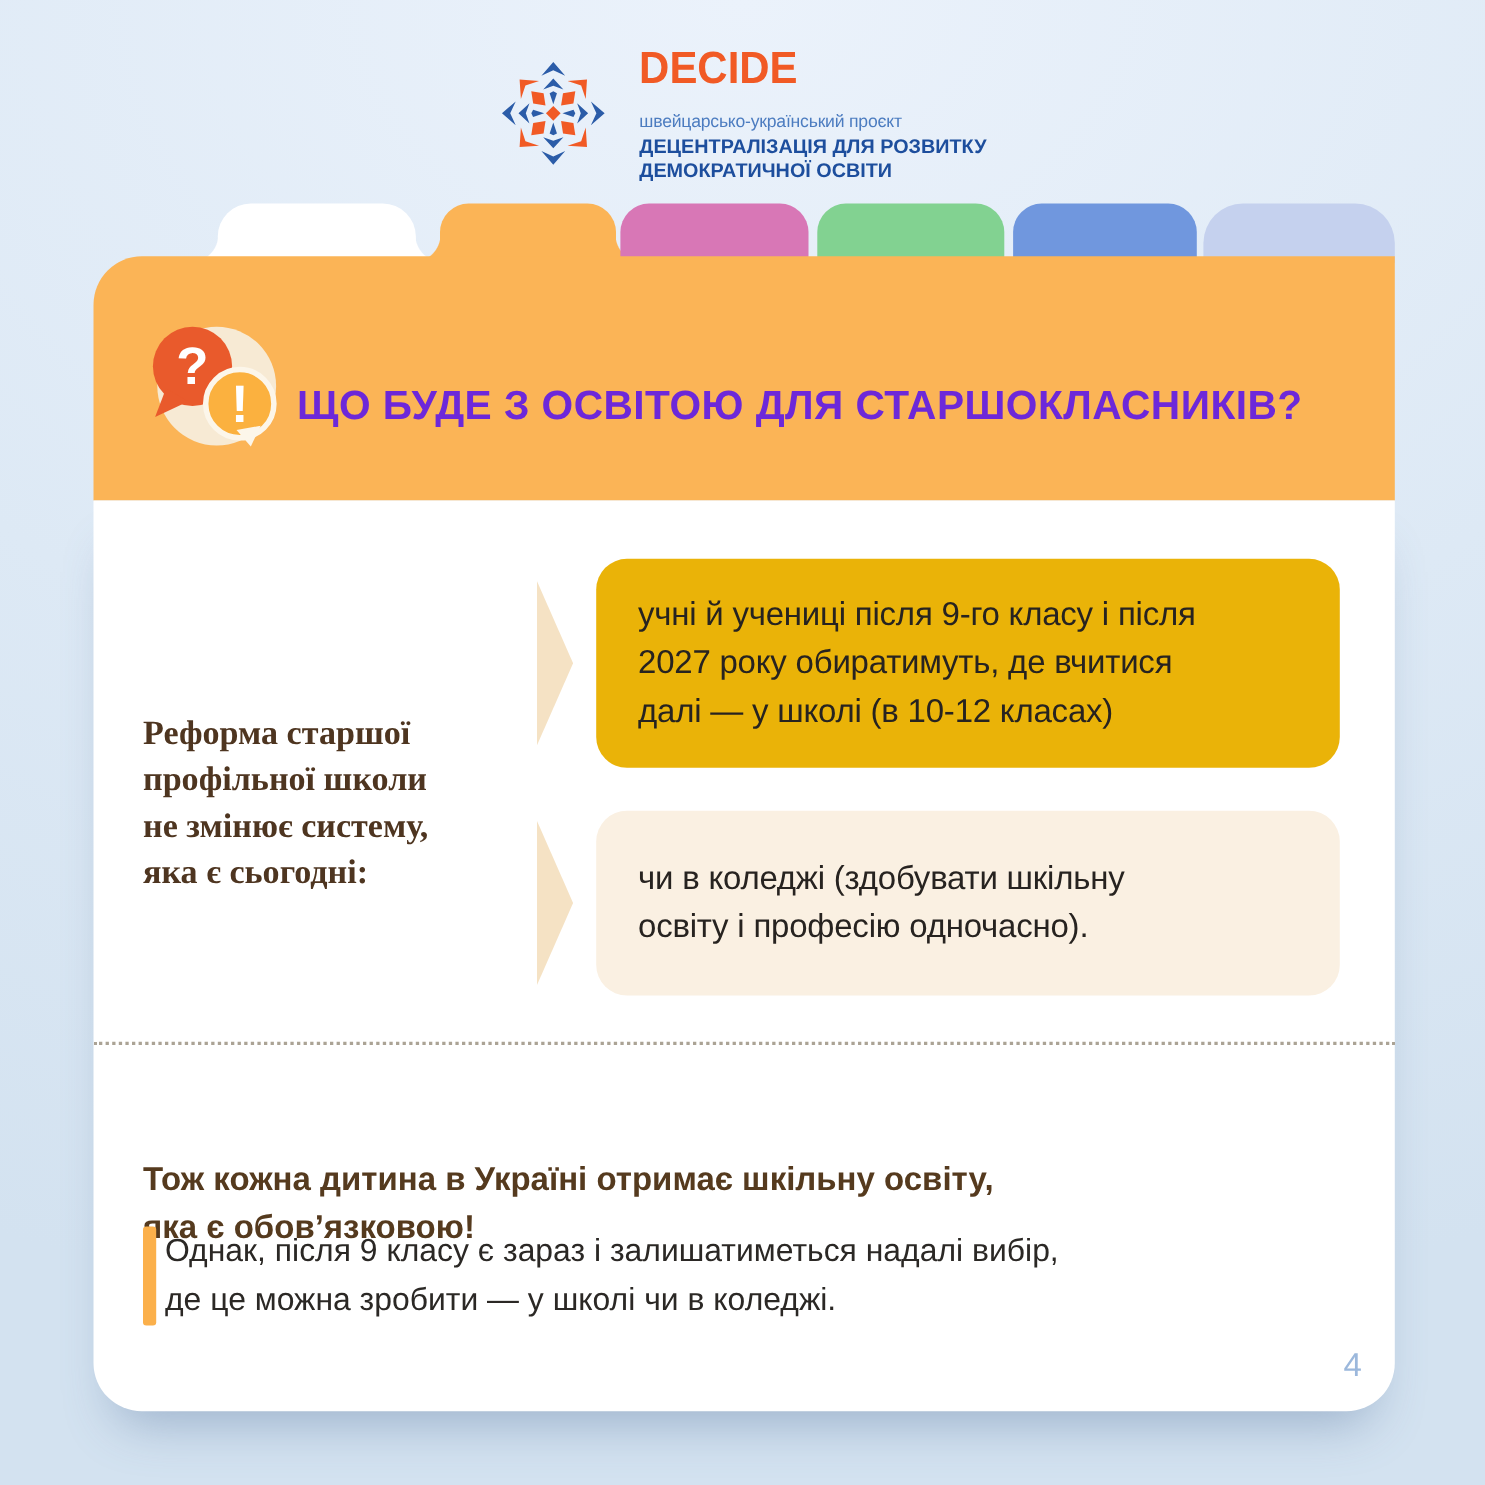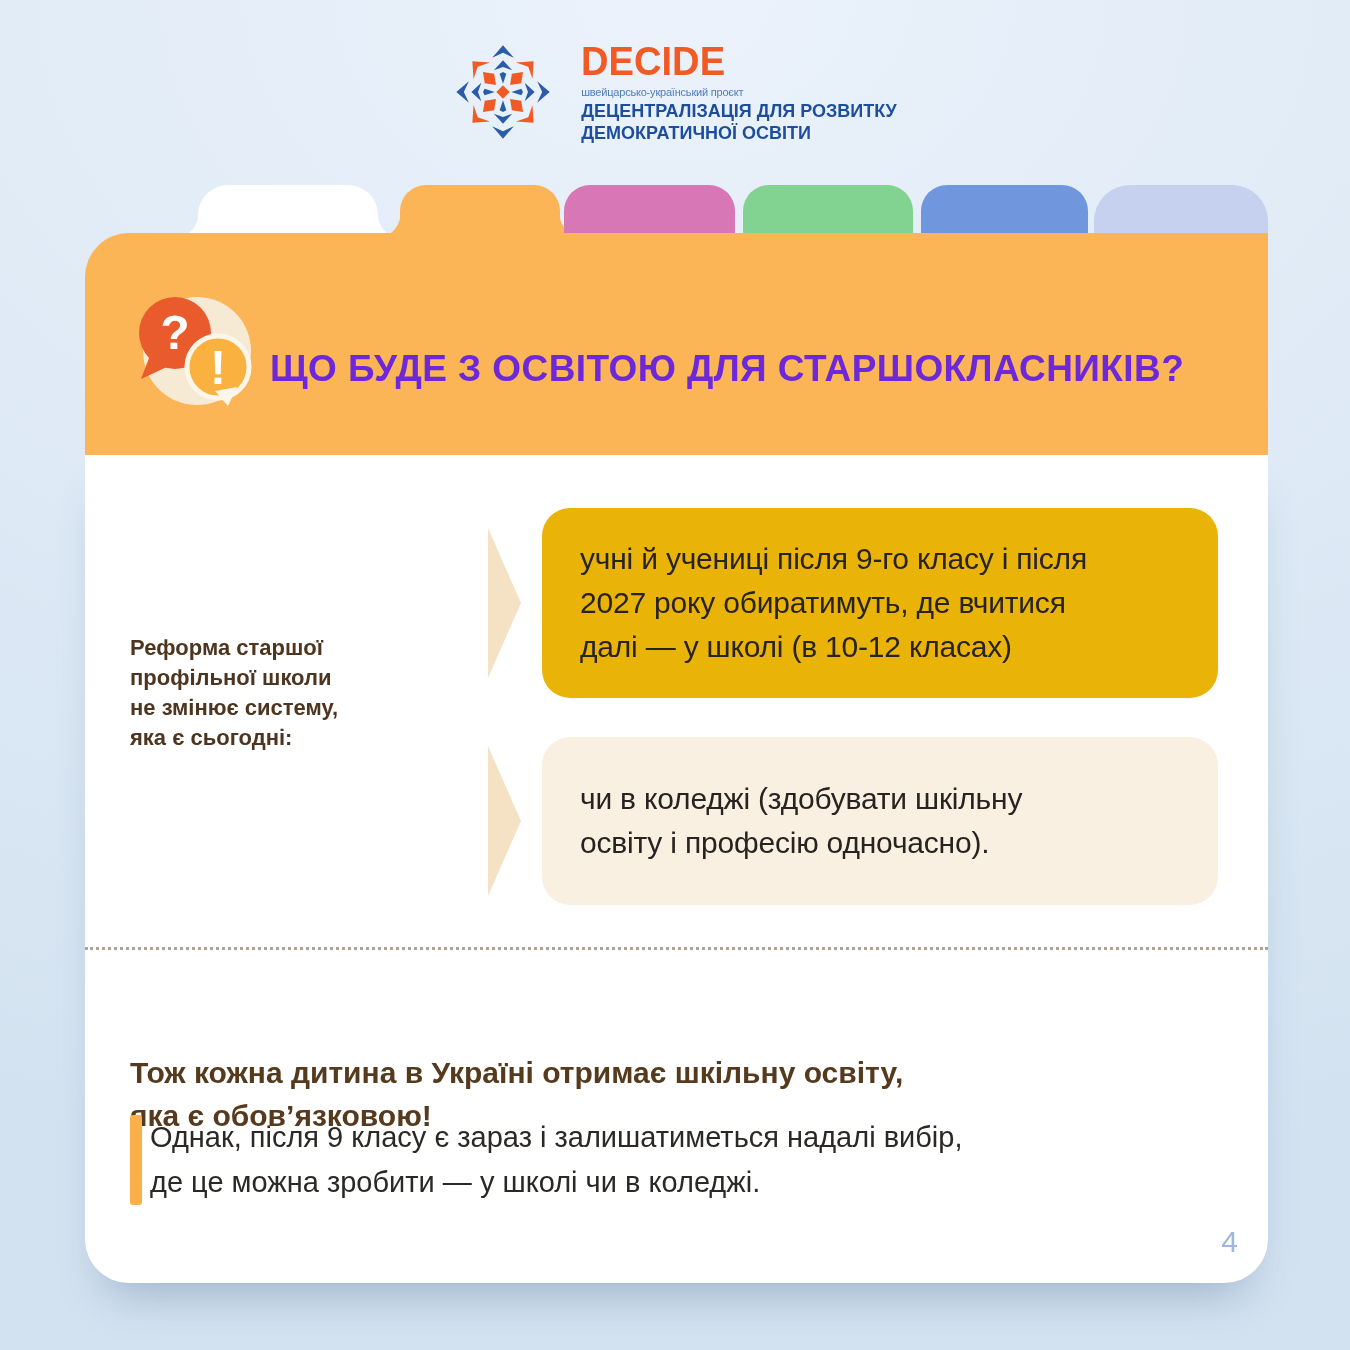--- a/index.html
+++ b/index.html
@@ -7,21 +7,21 @@
     position:relative;width:1350px;height:1350px;overflow:hidden;
     background:radial-gradient(130% 90% at 50% 0%, #ebf2fb 0%, #dde9f5 55%, #d3e2f0 100%);
     font-family:"Liberation Sans",sans-serif;
   }
   
   .logo-wrap{position:absolute;top:40px;left:0;right:0;display:flex;justify-content:center;}
   .logo{display:flex;align-items:center;gap:28px;}
   .logo .mark{width:100px;height:100px;}
   .logo-text{display:flex;flex-direction:column;}
   .brand{font-size:41px;font-weight:700;color:#f15a25;letter-spacing:0px;transform:scaleX(.93);transform-origin:left center;line-height:1.05;}
-  .logo-sub{font-size:11px;color:#4c7cc0;letter-spacing:-.2px;margin-top:3px;}
+  .logo-sub{font-size:16px;color:#4c7cc0;letter-spacing:-.2px;margin-top:19px;}
   .logo-tag{font-size:18px;font-weight:700;color:#1d4e9d;line-height:1.2;margin-top:3px;}
   
   .folder{position:absolute;left:85px;top:183px;width:1183px;height:1100px;}
   .tabs{position:absolute;left:0;top:0;width:100%;height:56px;}
   .tab{position:absolute;top:2px;height:54px;background:var(--tab-color);border-radius:26px 26px 0 0;}
   .tab-0{left:113px;width:180px;border-radius:30px 30px 0 0;}
   .tab-1{left:315px;width:160px;}
   .tab-2{left:479px;width:171px;}
   .tab-3{left:658px;width:170px;}
   .tab-4{left:836px;width:167px;}
@@ -38,22 +38,22 @@
     position:absolute;left:185px;top:0;height:222px;display:flex;align-items:center;
     font-size:37px;font-weight:800;color:#6d28d9;letter-spacing:.4px;white-space:nowrap;
   }
   
   .card{
     position:absolute;left:0;top:272px;width:100%;height:828px;background:#ffffff;
     border-radius:0 0 44px 44px;z-index:2;
     box-shadow:0 30px 45px -20px rgba(90,120,160,.45);
   }
   .intro{
-    position:absolute;left:45px;top:178px;width:370px;
-    font-size:22px;font-weight:700;color:#4e3520;line-height:1.37;white-space:pre-line;
+    position:absolute;left:45px;top:190px;width:370px;
+    font-size:31px;font-weight:700;color:#4e3520;line-height:1.37;white-space:pre-line;font-family:Liberation Serif, serif;
   }
   .option{position:absolute;left:403px;display:flex;align-items:center;}
   .option-1{top:53px;}
   .option-2{top:282px;}
   .chevron{width:33px;height:150px;background:#f5e2c4;clip-path:polygon(0 0,100% 50%,0 100%);margin-right:21px;flex:none;}
   .bubble{
     width:600px;border-radius:28px;padding:0 38px;display:flex;align-items:center;
     font-size:30px;line-height:1.47;color:#272320;letter-spacing:-.2px;white-space:pre-line;
   }
   .bubble-1{height:190px;background:#eab308;}

